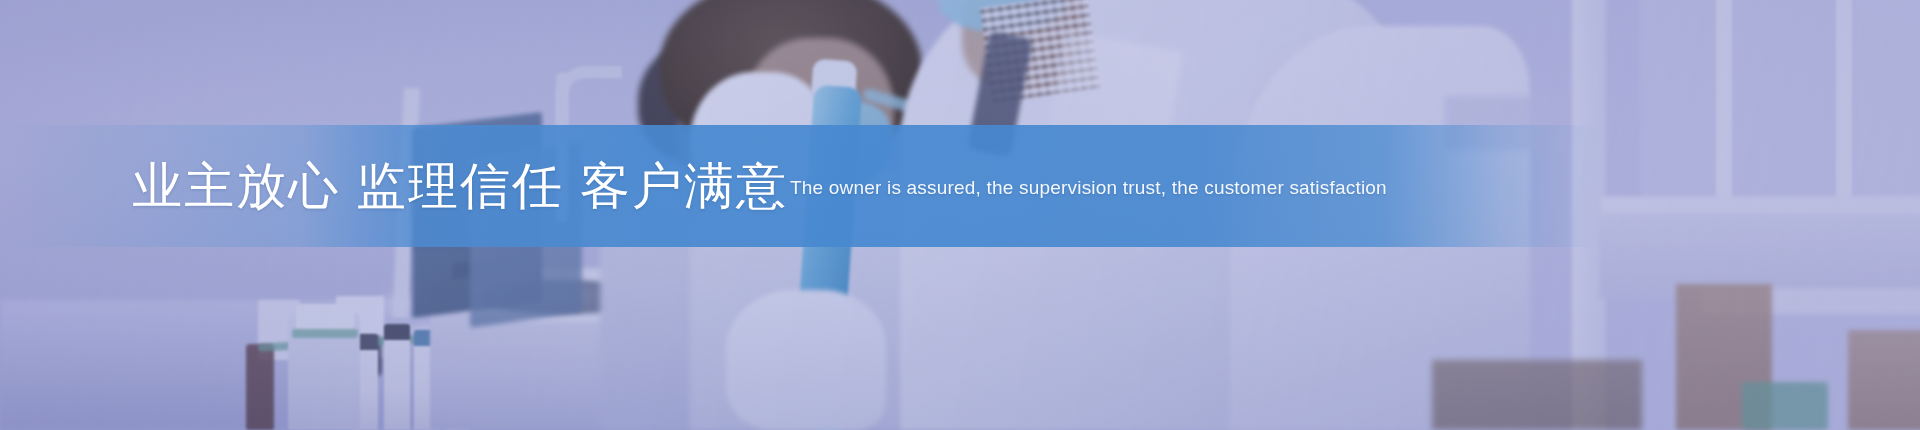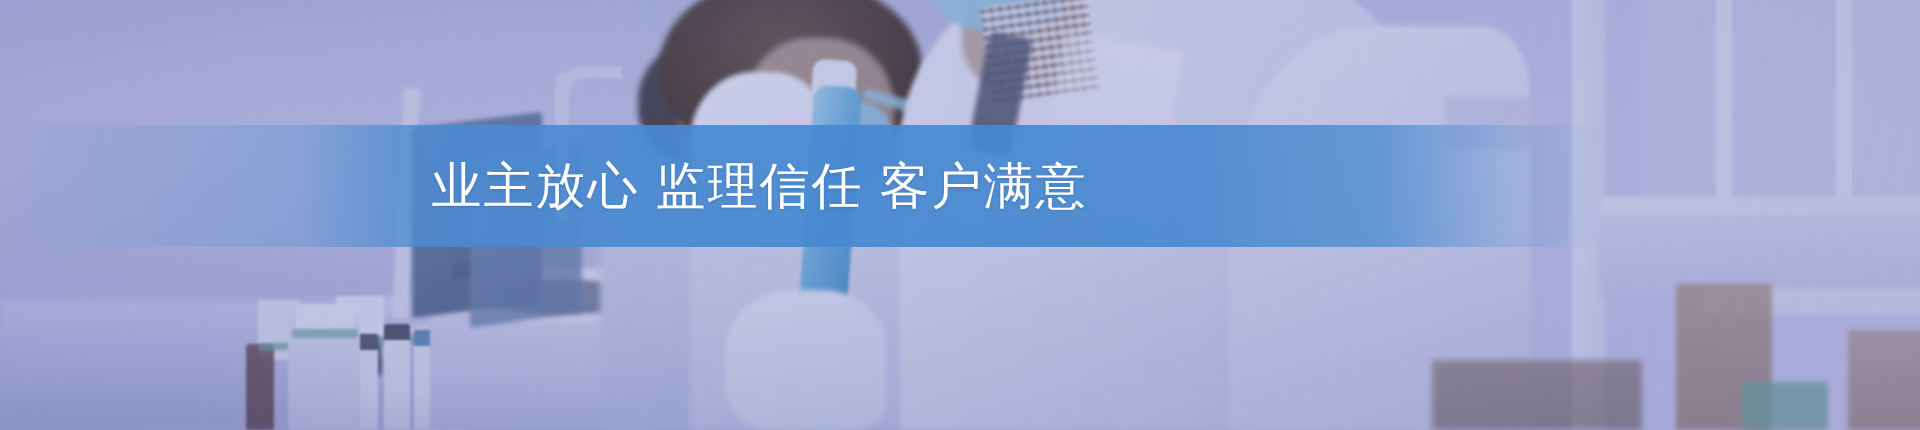--- a/index.html
+++ b/index.html
@@ -679,15 +679,16 @@
 
     <div class="grade"></div>
     <div class="grade2"></div>
   </div>
 
   <div class="text-strip"></div>
   <div class="text-strip-2"></div>
 
   <div class="slogan">
     <div class="slogan-cn">业主放心 监理信任  客户满意</div>
+    <div class="slogan-en">The owner is assured, the supervision trust, the customer satisfaction</div>
   </div>
 
 </div>
 
 </body></html>

